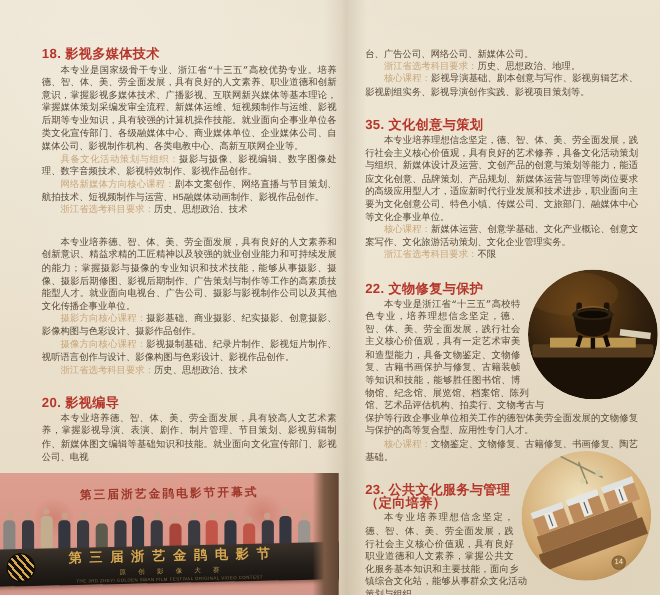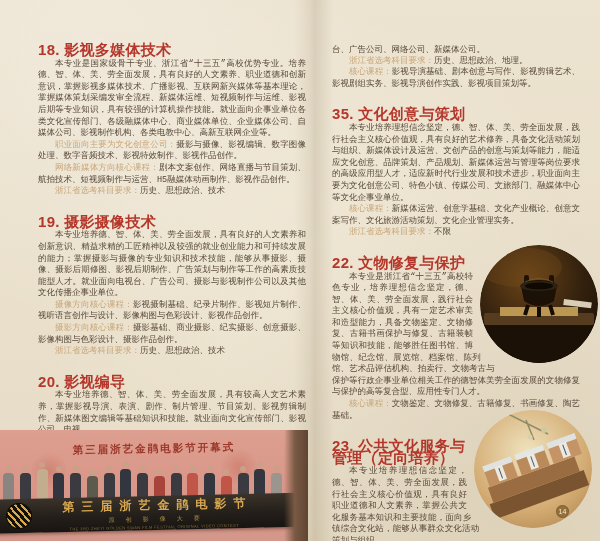--- a/index.html
+++ b/index.html
@@ -19,21 +19,21 @@
   .fold{
     position:absolute;left:294px;top:0;width:40px;height:541px;
     background:linear-gradient(90deg,rgba(0,0,0,0) 0%,rgba(110,88,55,.10) 40%,rgba(110,88,55,.16) 52%,rgba(0,0,0,0) 100%);
   }
 
   .col{position:absolute;top:44px;font-size:8.5px;line-height:11.6px;color:#584839;}
   .col-left{left:38px;width:268px;}
   .col-right{left:332px;width:248px;}
 
   .sec{margin:0 0 18px 0;}
-  .sec-h{margin:0 0 3px 0;font-size:15px;font-weight:bold;color:#b5362a;letter-spacing:.3px;}
+  .sec-h{margin:0 0 3px 0;font-size:12px;font-weight:bold;color:#b5362a;letter-spacing:.3px;}
   .bodytext,.course{margin:0;text-align:justify;text-indent:2em;font-family:Liberation Mono, monospace;}
   .runover{margin:0;text-align:justify;}
   .lbl{color:#c8a67a;}
 
   
   .circ{float:right;width:118px;height:118px;border-radius:50%;overflow:hidden;
         shape-outside:circle(50%);-webkit-shape-outside:circle(50%);}
   .circ-ding{margin:-12px -18px 4px 7px;shape-margin:7px;}
   .circ-books{margin:-30px -12px 4px 7px;shape-margin:7px;}
 
@@ -92,30 +92,29 @@
 <body>
 
 <div class="paper"></div>
 <div class="fold"></div>
 
 <div class="col col-left">
 
   <div class="sec">
     <h3 class="sec-h">18. 影视多媒体技术</h3>
     <p class="bodytext">本专业是国家级骨干专业、浙江省“十三五”高校优势专业。培养德、智、体、美、劳全面发展，具有良好的人文素养、职业道德和创新意识，掌握影视多媒体技术、广播影视、互联网新兴媒体等基本理论，掌握媒体策划采编发审全流程、新媒体运维、短视频制作与运维、影视后期等专业知识，具有较强的计算机操作技能。就业面向企事业单位各类文化宣传部门、各级融媒体中心、商业媒体单位、企业媒体公司、自媒体公司、影视制作机构、各类电教中心、高新互联网企业等。</p>
-    <p class="course"><span class="lbl">职业面向主要为文化创意公司：</span><span>摄影与摄像、影视编辑、数字图像处理、数字音频技术、影视特效制作、影视作品创作。</span></p>
+    <p class="course"><span class="lbl">具备文化活动策划与组织：</span><span>摄影与摄像、影视编辑、数字图像处理、数字音频技术、影视特效制作、影视作品创作。</span></p>
     <p class="course"><span class="lbl">网络新媒体方向核心课程：</span><span>剧本文案创作、网络直播与节目策划、航拍技术、短视频制作与运营、H5融媒体动画制作、影视作品创作。</span></p>
     <p class="course"><span class="lbl">浙江省选考科目要求：</span><span>历史、思想政治、技术</span></p>
   </div>
 
   <div class="sec">
-    <h3 class="sec-h">19. 摄影摄像技术</h3>
     <p class="bodytext">本专业培养德、智、体、美、劳全面发展，具有良好的人文素养和创新意识、精益求精的工匠精神以及较强的就业创业能力和可持续发展的能力；掌握摄影与摄像的专业知识和技术技能，能够从事摄影、摄像、摄影后期修图、影视后期制作、广告策划与制作等工作的高素质技能型人才。就业面向电视台、广告公司、摄影与影视制作公司以及其他文化传播企事业单位。</p>
+    <p class="course"><span class="lbl">摄影方向核心课程：</span><span>摄影基础、商业摄影、纪实摄影、创意摄影、影像构图与色彩设计、摄影作品创作。</span></p>
     <p class="course"><span class="lbl">摄像方向核心课程：</span><span>影视摄制基础、纪录片制作、影视短片制作、视听语言创作与设计、影像构图与色彩设计、影视作品创作。</span></p>
-    <p class="course"><span class="lbl">摄影方向核心课程：</span><span>摄影基础、商业摄影、纪实摄影、创意摄影、影像构图与色彩设计、摄影作品创作。</span></p>
     <p class="course"><span class="lbl">浙江省选考科目要求：</span><span>历史、思想政治、技术</span></p>
   </div>
 
   <div class="sec">
     <h3 class="sec-h">20. 影视编导</h3>
     <p class="bodytext">本专业培养德、智、体、美、劳全面发展，具有较高人文艺术素养，掌握影视导演、表演、剧作、制片管理、节目策划、影视剪辑制作、新媒体图文编辑等基础知识和技能。就业面向文化宣传部门、影视公司、电视</p>
   </div>
 </div>
 
 <div class="col col-right">

